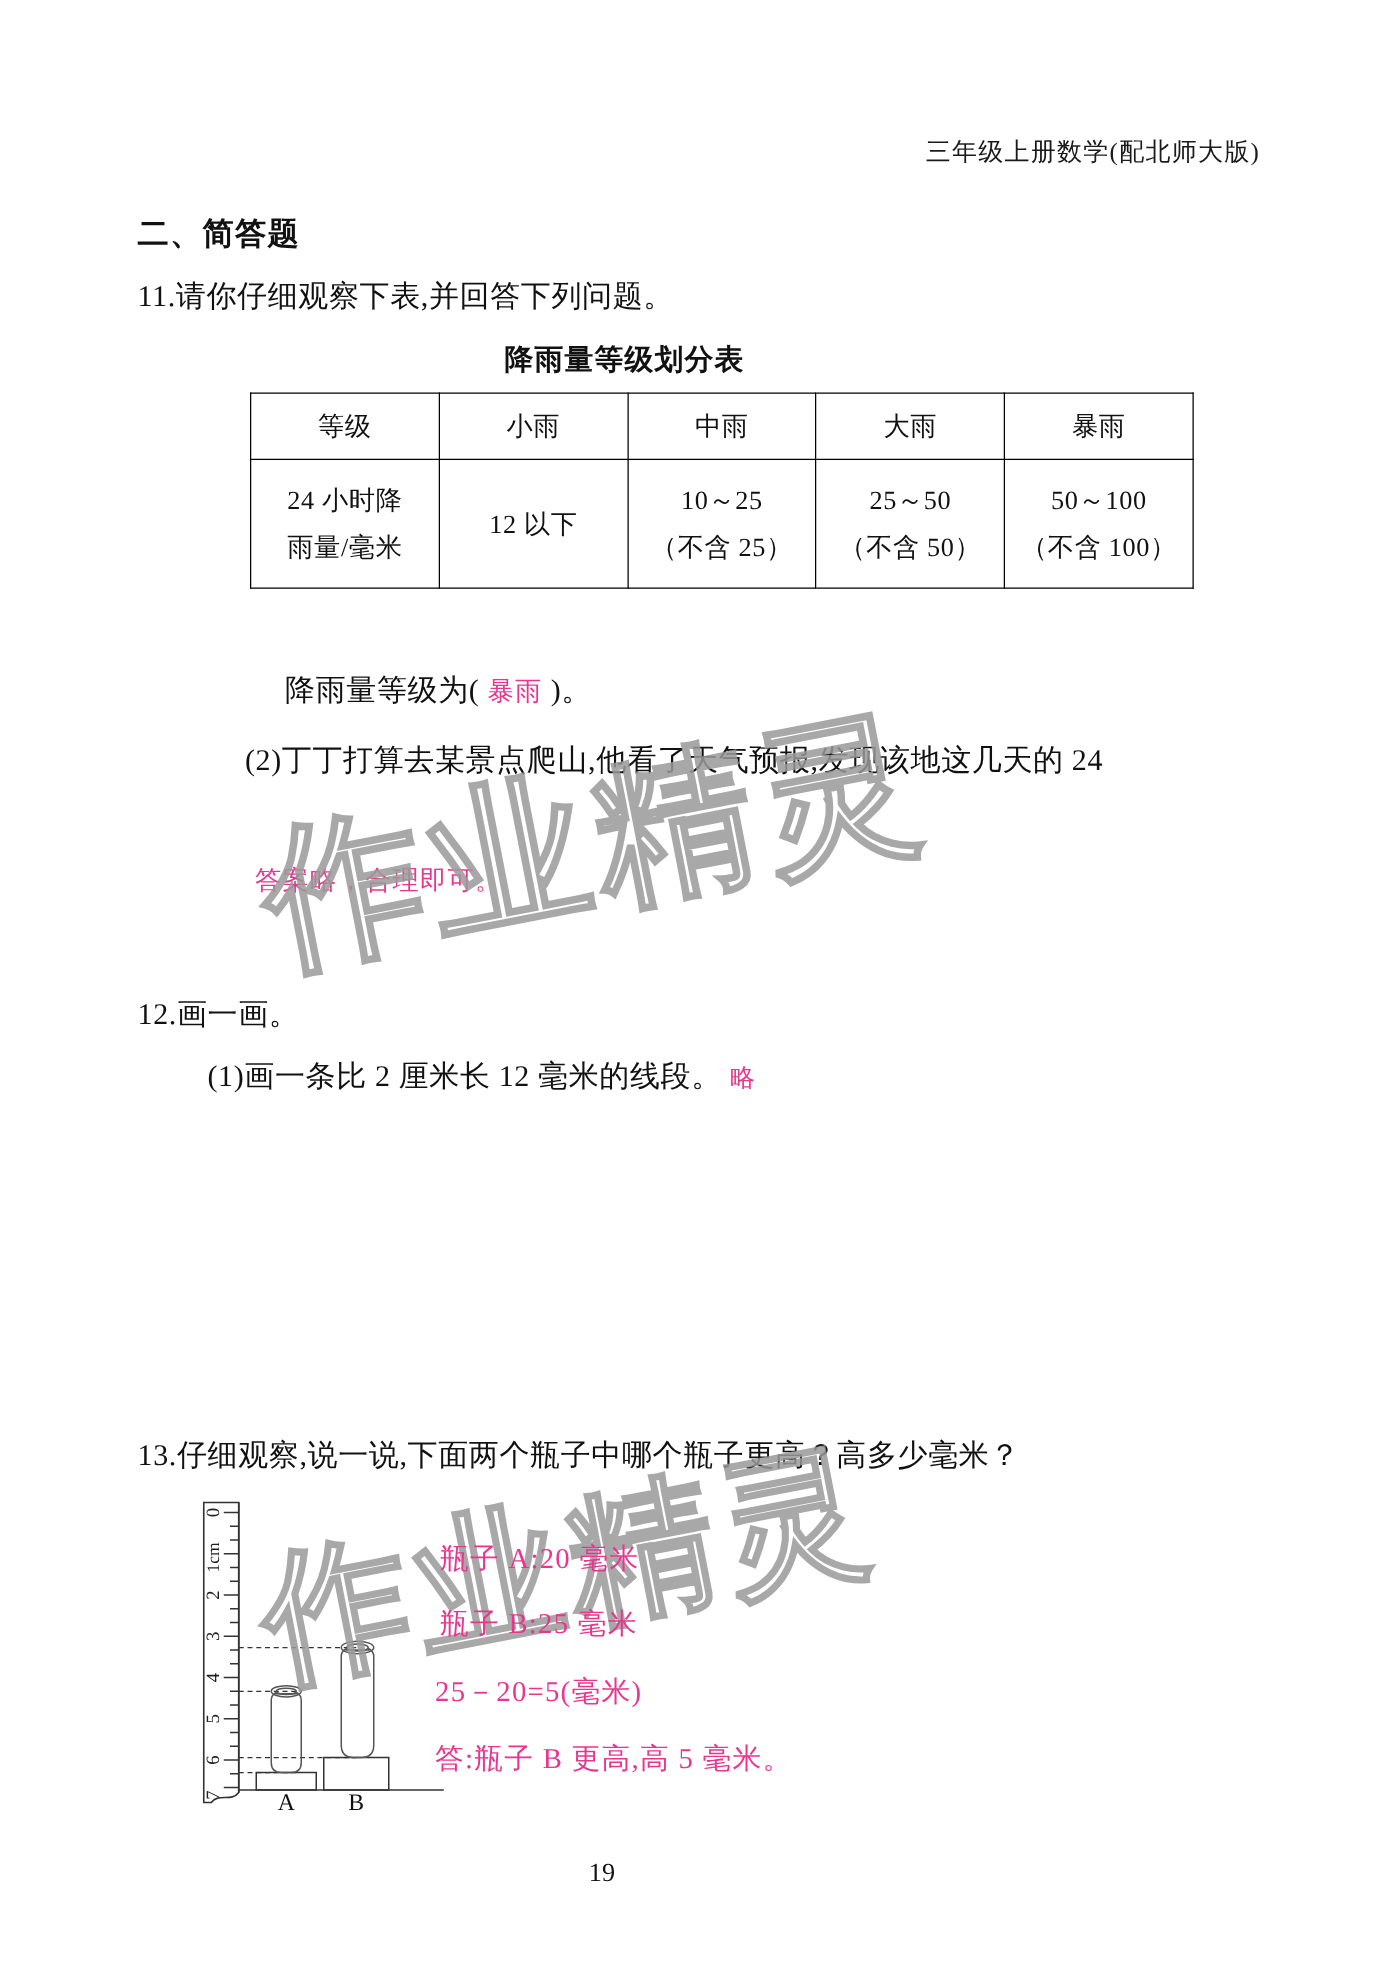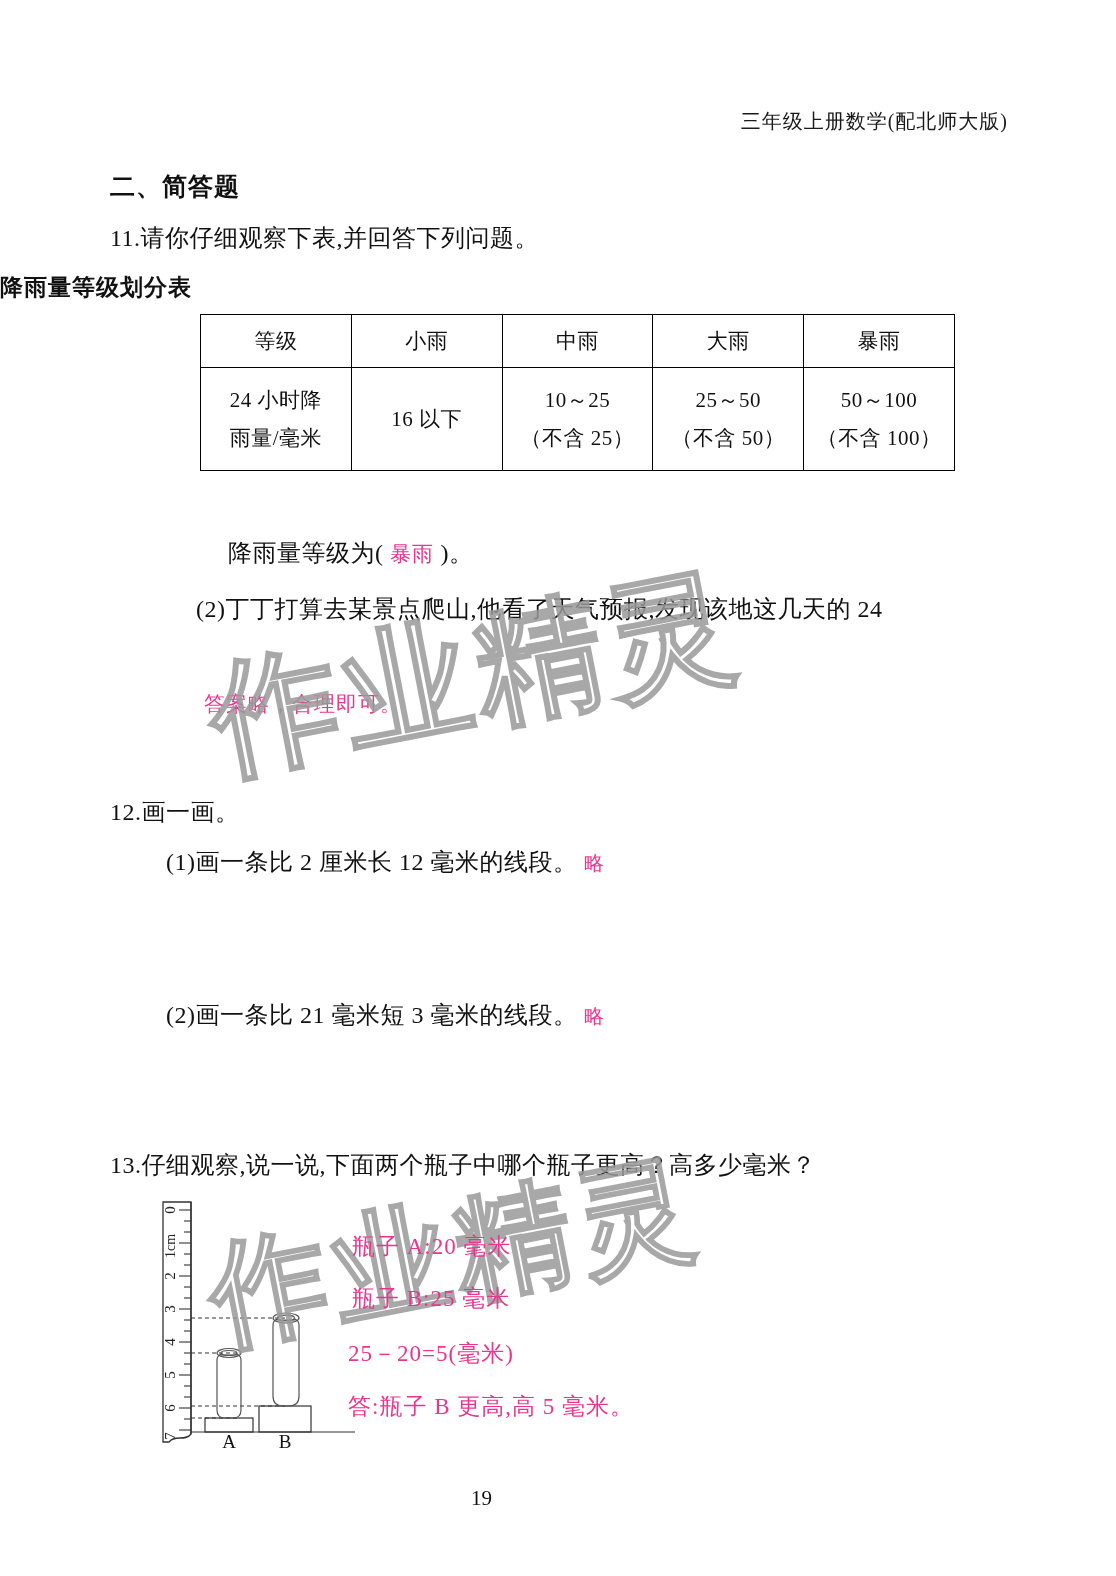--- a/index.html
+++ b/index.html
@@ -82,20 +82,21 @@
     font-size: 20px;
     letter-spacing: 1px;
   }
 
   
   .table-title {
     position: absolute;
     top: 272px;
     left: 0;
     width: 999px;
+    text-align: center;
     font-size: 23px;
     font-weight: bold;
     font-family: "Liberation Sans", "DejaVu Sans", sans-serif;
     letter-spacing: 1px;
   }
   table.rain {
     position: absolute;
     top: 314px;
     left: 200px;
     width: 755px;
@@ -195,21 +196,21 @@
       <td>中雨</td>
       <td>大雨</td>
       <td>暴雨</td>
     </tr>
     <tr class="body">
       <td>
         <span class="ln">24 小时降</span>
         <span class="ln">雨量/毫米</span>
       </td>
       <td>
-        <span class="ln">16 以下</span>
+        <span class="ln">12 以下</span>
       </td>
       <td>
         <span class="ln">10～25</span>
         <span class="ln">（不含 25）</span>
       </td>
       <td>
         <span class="ln">25～50</span>
         <span class="ln">（不含 50）</span>
       </td>
       <td>
@@ -227,24 +228,20 @@
   </div>
 
   <div class="sub-line q11b1">(2)丁丁打算去某景点爬山,他看了天气预报,发现该地这几天的 24</div>
   <div class="sub-line q11b-ans ans">答案略，合理即可。</div>
 
   <div class="watermark wm1">作业精灵</div>
 
   <div class="q-line q12">12.画一画。</div>
   <div class="sub-line q12a">
     <span>(1)画一条比 2 厘米长 12 毫米的线段。</span>
-    <span class="ans-sm">略</span>
-  </div>
-  <div class="sub-line q12b">
-    <span>(2)画一条比 21 毫米短 3 毫米的线段。</span>
     <span class="ans-sm">略</span>
   </div>
 
   <div class="q-line q13">13.仔细观察,说一说,下面两个瓶子中哪个瓶子更高？高多少毫米？</div>
 
   <div class="figure">
     <svg width="260" height="250" viewBox="0 0 260 250" xmlns="http://www.w3.org/2000/svg">
 
       <g stroke="#333" fill="none" stroke-width="1.3">
         <path d="M8 4 L36 4 L36 236 C30 244 20 236 14 244 L8 244 Z"></path>

